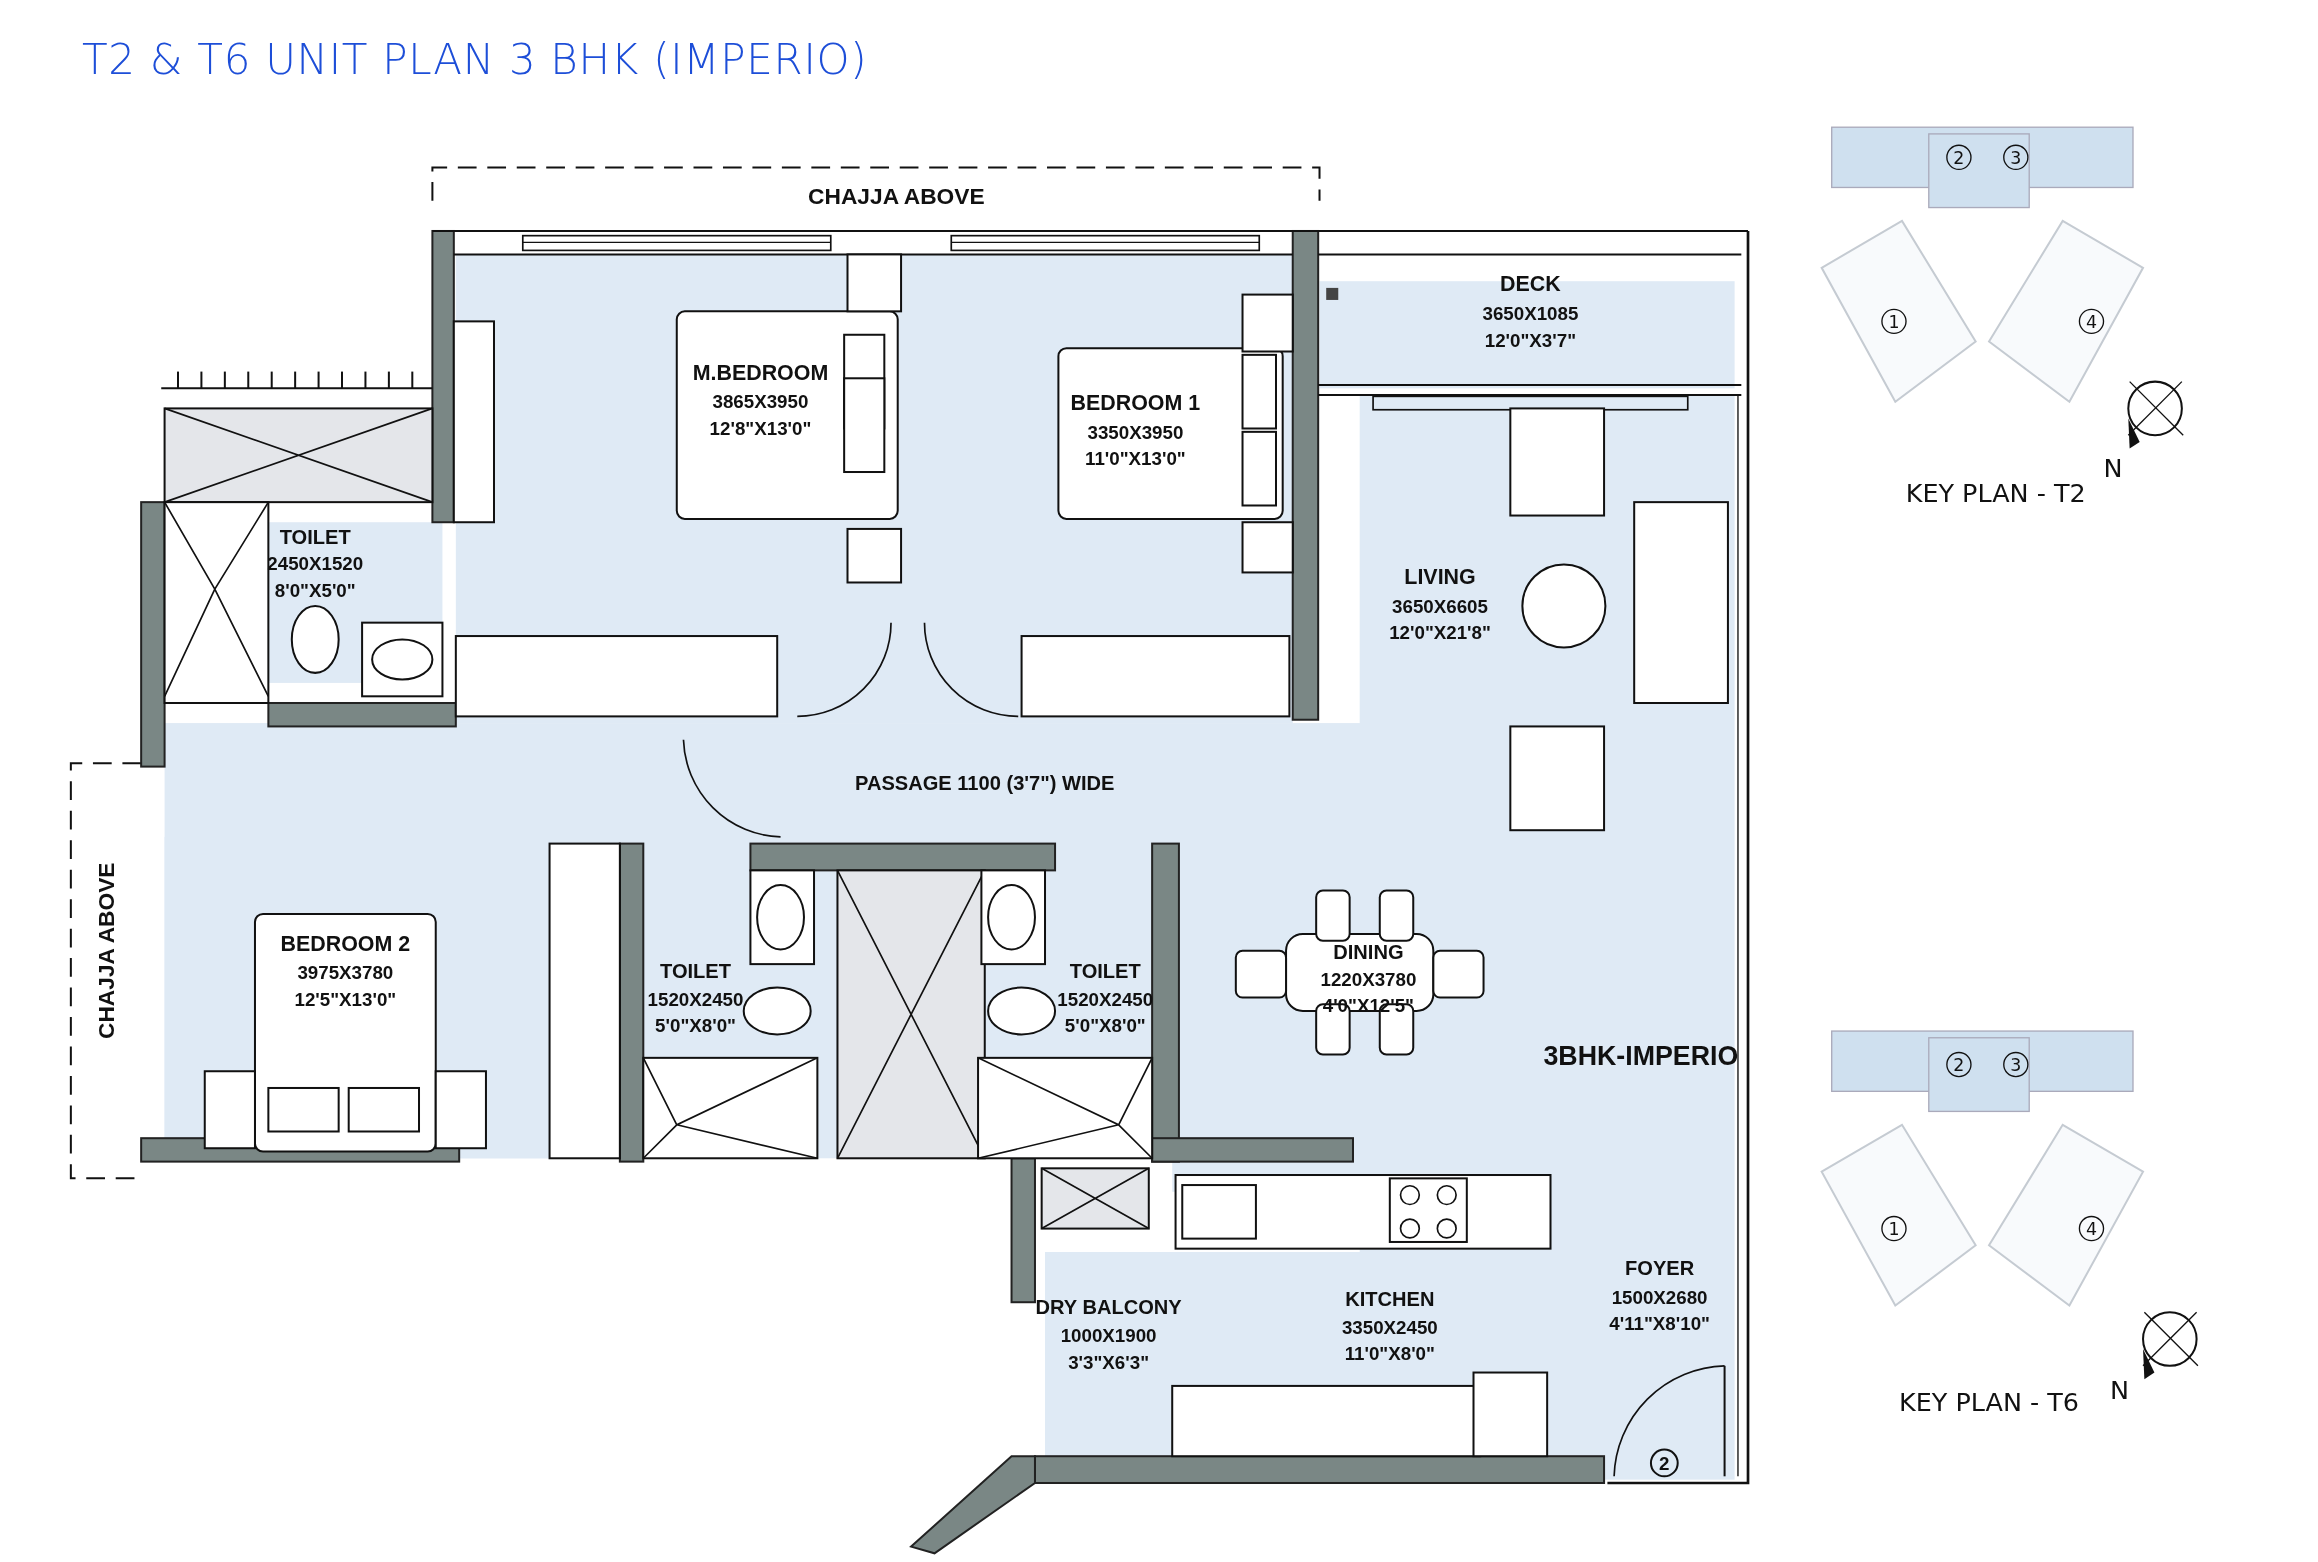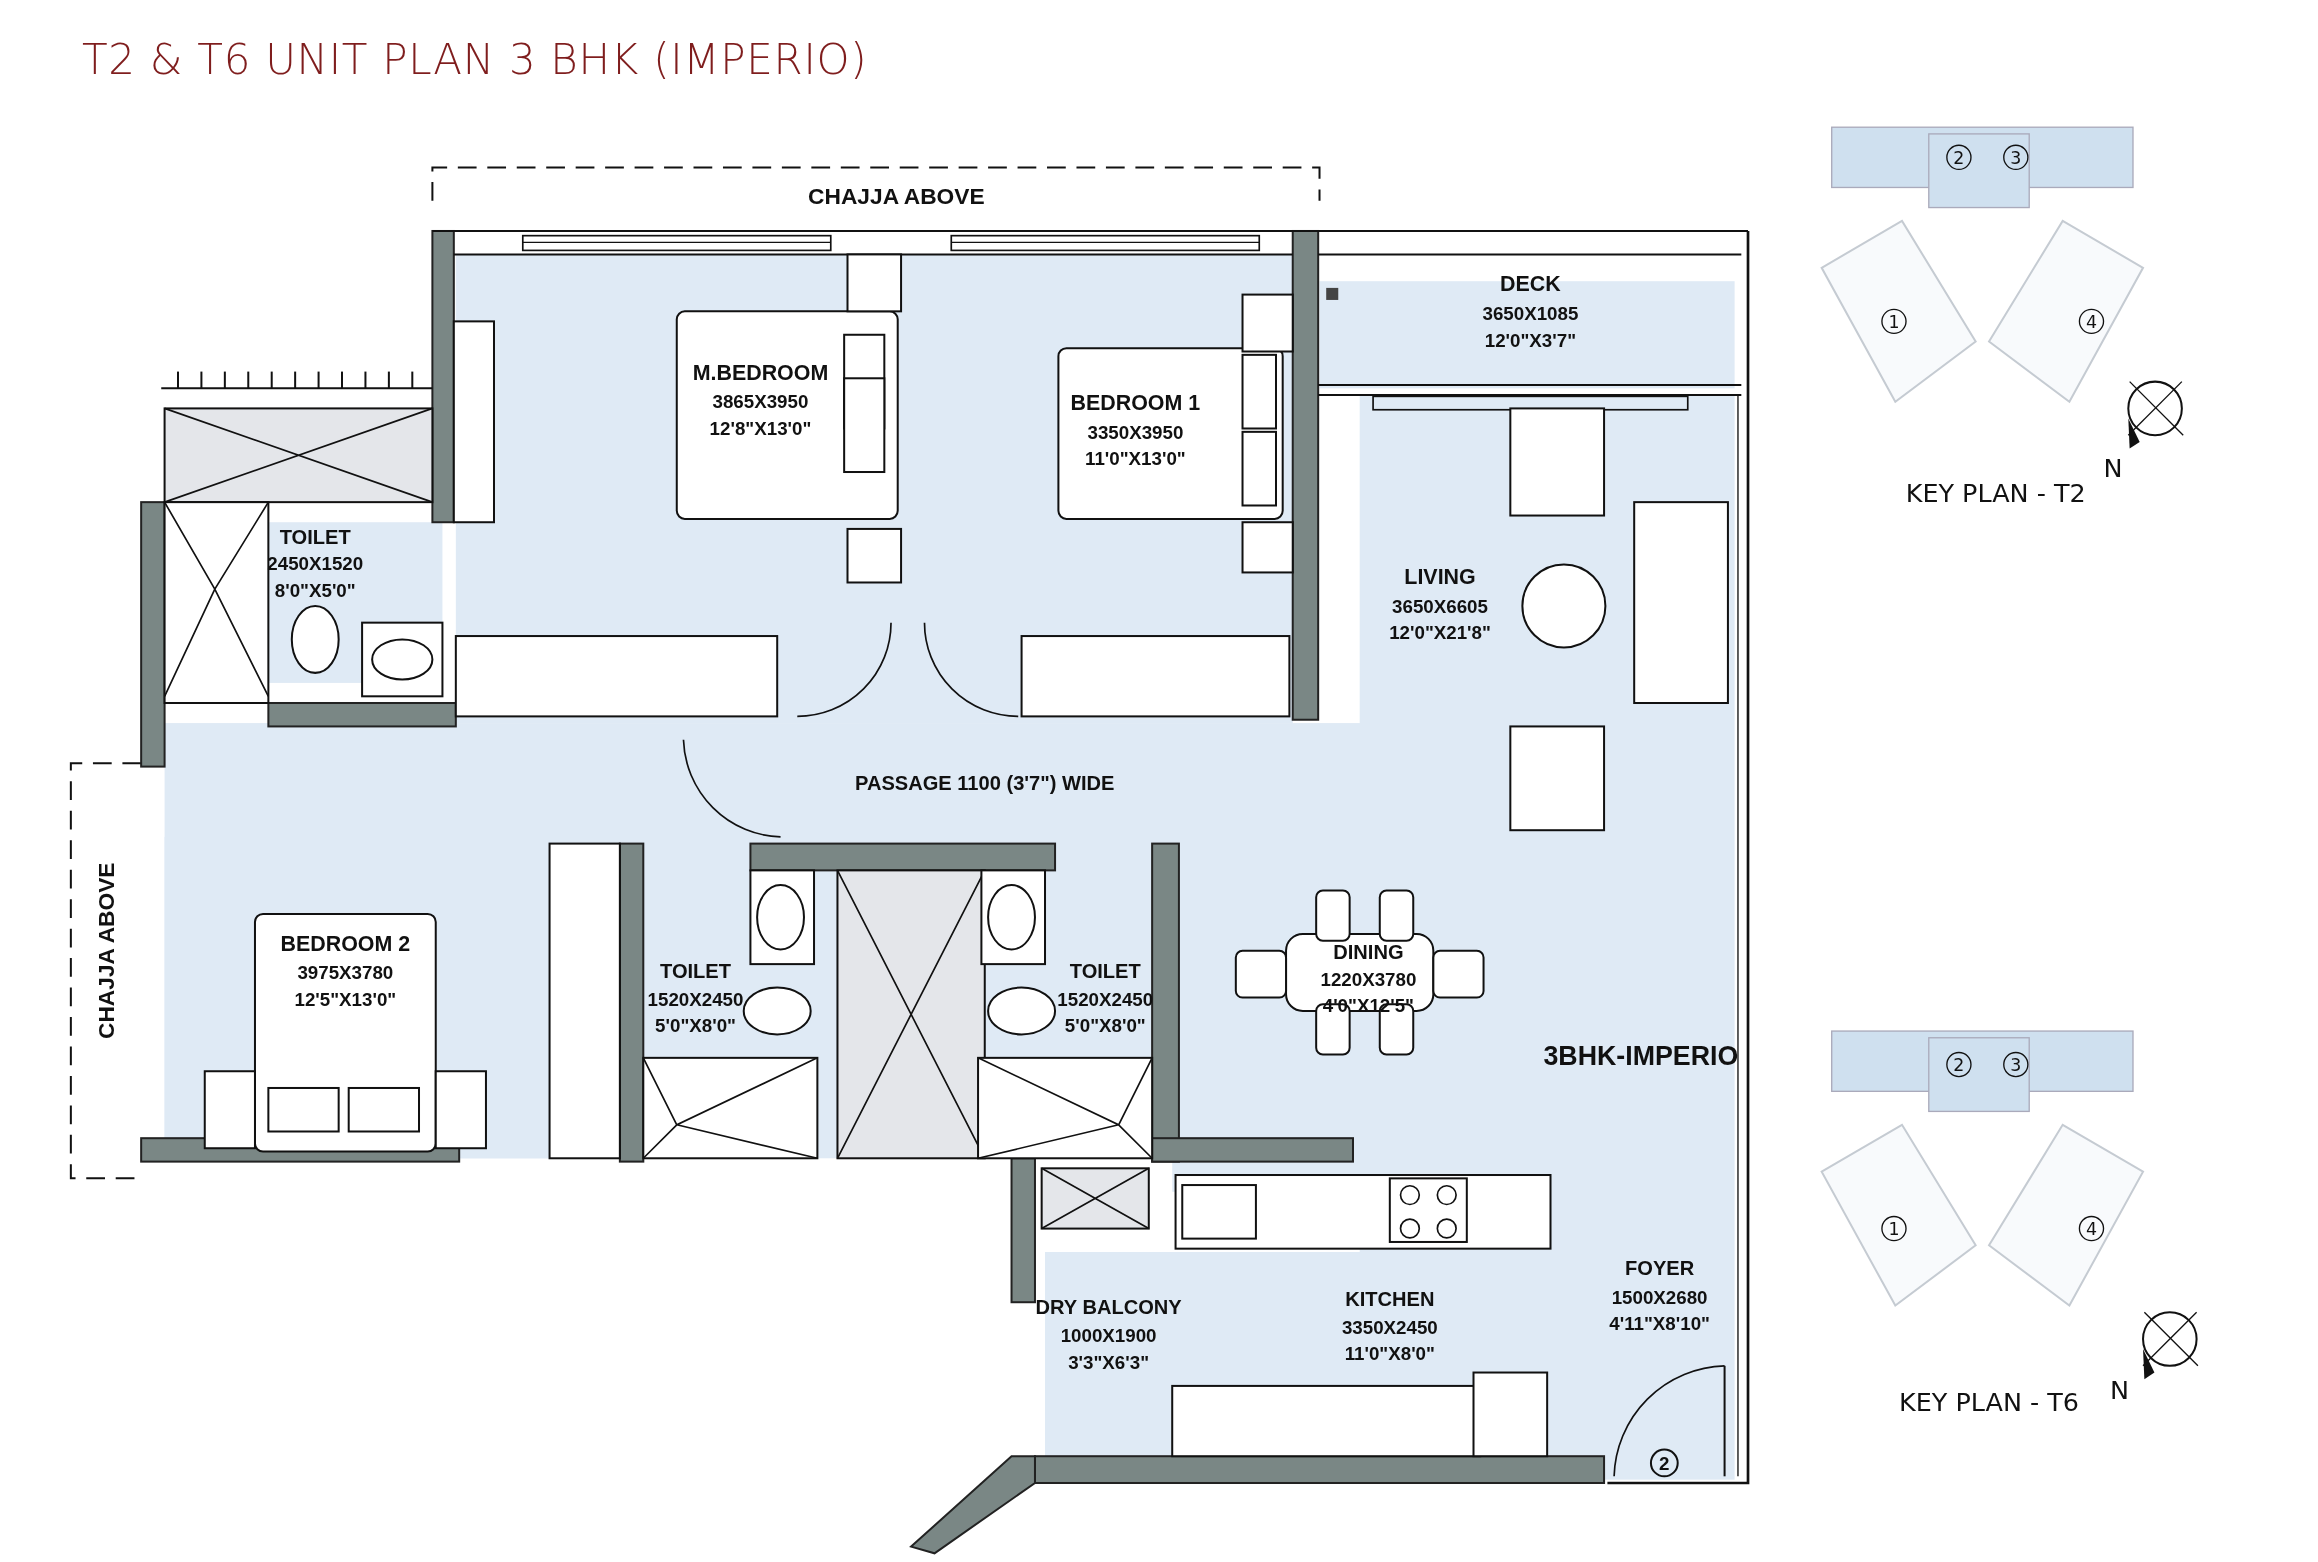--- a/index.html
+++ b/index.html
@@ -1,18 +1,18 @@
 <!DOCTYPE html>
 <html style="font-size:10.7px"><head>
 <meta charset="utf-8">
 <style>
   html,body{margin:0;padding:0;background:#ffffff;}
   body{width:2319px;height:1562px;position:relative;overflow:hidden;font-family:"Liberation Sans",sans-serif;}
   #plan{position:absolute;left:0;top:0;width:2319px;height:1562px;}
-  .title{position:absolute;left:82px;top:35px;font-family:"DejaVu Sans",sans-serif;font-size:42px;color:#7f1d1d;letter-spacing:0.7px;font-weight:300;}
+  .title{position:absolute;left:82px;top:35px;font-family:"DejaVu Sans",sans-serif;font-size:42px;color:#1d4ed8;letter-spacing:0.7px;font-weight:300;}
   .lbl{font-family:"Liberation Sans",sans-serif;font-weight:bold;fill:#111;text-anchor:middle;}
   .keyl{font-family:"DejaVu Sans",sans-serif;fill:#111;text-anchor:middle;}
   .wall{fill:#7a8785;stroke:#222;stroke-width:3;}
   .floor{fill:#dfeaf5;}
   .furn{fill:#fff;stroke:#111;stroke-width:3;}
   .thin{fill:none;stroke:#111;stroke-width:2.5;}
   .shaft{fill:#e4e6ea;stroke:#111;stroke-width:3;}
 </style>
 </head>
 <body>

